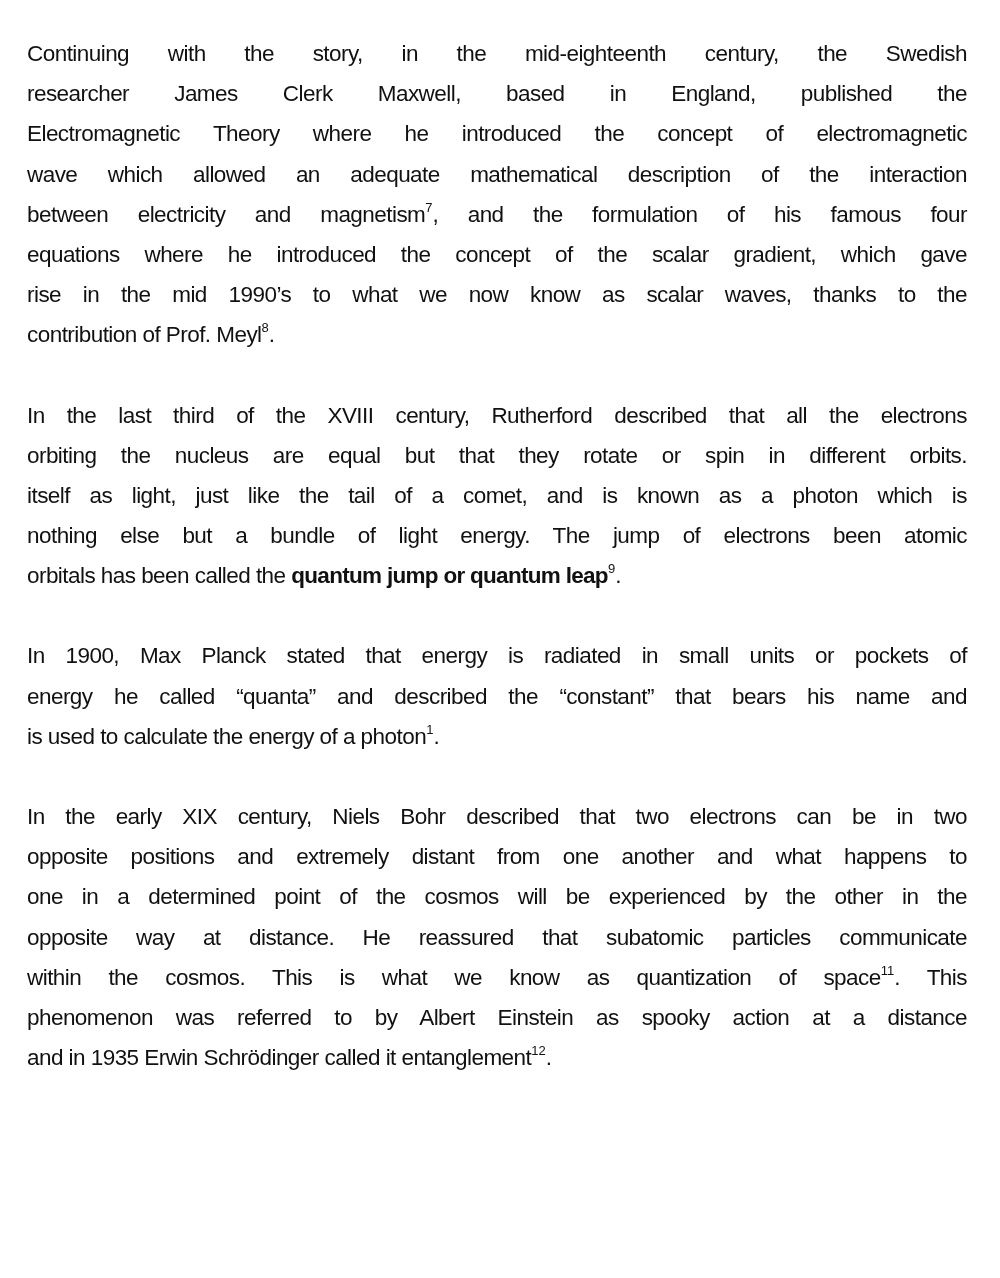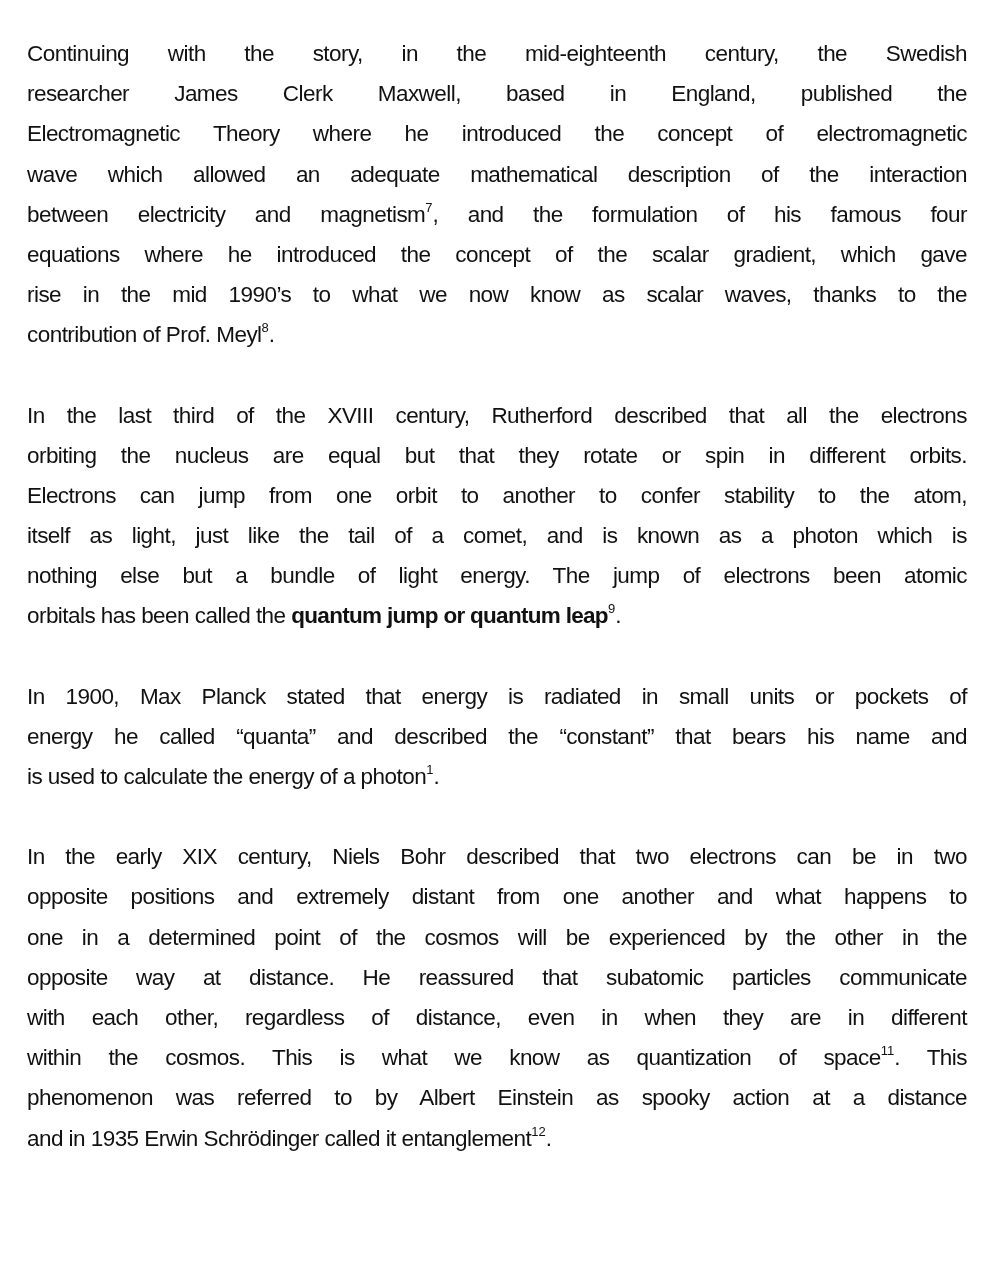--- a/index.html
+++ b/index.html
@@ -57,33 +57,31 @@
       <span class="line"><span class="seg">Electromagnetic Theory where he introduced the concept of electromagnetic</span></span>
       <span class="line"><span class="seg">wave which allowed an adequate mathematical description of the interaction</span></span>
       <span class="line"><span class="seg">between electricity and magnetism</span><span class="seg sup">7</span><span class="seg">, and the formulation of his famous four</span></span>
       <span class="line"><span class="seg">equations where he introduced the concept of the scalar gradient, which gave</span></span>
       <span class="line"><span class="seg">rise in the mid 1990’s to what we now know as scalar waves, thanks to the</span></span>
       <span class="line last"><span class="seg">contribution of Prof. Meyl</span><span class="seg sup">8</span><span class="seg">.</span></span>
     </div>
     <div class="para">
       <span class="line"><span class="seg">In the last third of the XVIII century, Rutherford described that all the electrons</span></span>
       <span class="line"><span class="seg">orbiting the nucleus are equal but that they rotate or spin in different orbits.</span></span>
-      <span class="line"><span class="seg">Electrons can jump from one orbit to another to confer stability to the atom,</span></span>
       <span class="line"><span class="seg">itself as light, just like the tail of a comet, and is known as a photon which is</span></span>
       <span class="line"><span class="seg">nothing else but a bundle of light energy.  The jump of electrons been atomic</span></span>
       <span class="line last"><span class="seg">orbitals has been called the </span><span class="seg bold">quantum jump or quantum leap</span><span class="seg sup">9</span><span class="seg">.</span></span>
     </div>
     <div class="para">
       <span class="line"><span class="seg">In 1900, Max Planck stated that energy is radiated in small units or pockets of</span></span>
       <span class="line"><span class="seg">energy he called “quanta” and described the “constant” that bears his name and</span></span>
       <span class="line last"><span class="seg">is used to calculate the energy of a photon</span><span class="seg sup">1</span><span class="seg">.</span></span>
     </div>
     <div class="para">
       <span class="line"><span class="seg">In the early XIX century, Niels Bohr described that two electrons can be in two</span></span>
       <span class="line"><span class="seg">opposite positions and extremely distant from one another and what happens to</span></span>
       <span class="line"><span class="seg">one in a determined point of the cosmos will be experienced by the other in the</span></span>
       <span class="line"><span class="seg">opposite way at distance.  He reassured that subatomic particles communicate</span></span>
-      <span class="line"><span class="seg">with each other, regardless of distance, even in when they are in different</span></span>
       <span class="line"><span class="seg">within the cosmos.  This is what we know as quantization of space</span><span class="seg sup">11</span><span class="seg">. This</span></span>
       <span class="line"><span class="seg">phenomenon was referred to by Albert Einstein as spooky action at a distance</span></span>
       <span class="line last"><span class="seg">and in 1935 Erwin Schrödinger called it entanglement</span><span class="seg sup">12</span><span class="seg">.</span></span>
     </div>
   </div>
 
 </body></html>

